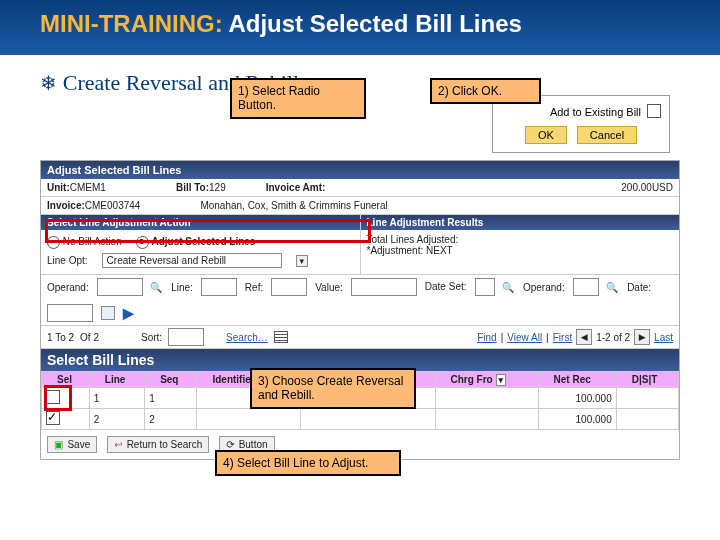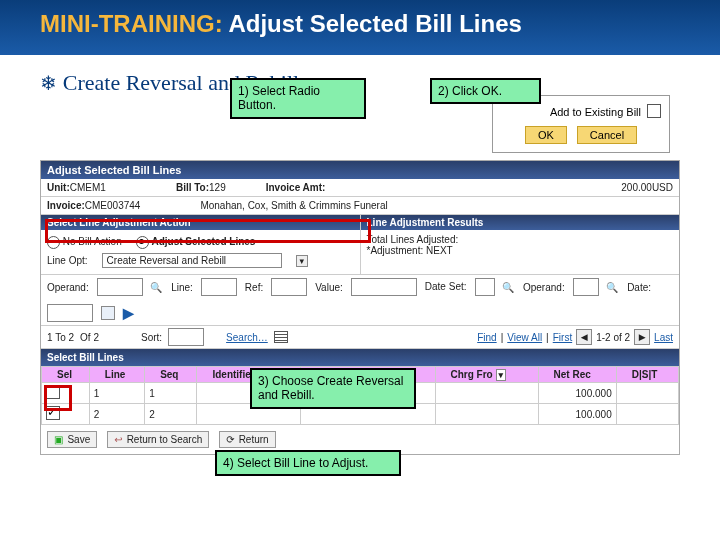--- a/index.html
+++ b/index.html
@@ -35,21 +35,21 @@
     display: flex;
     align-items: center;
     gap: 6px;
   }
   .subtitle .icon {
     font-size: 20px;
   }
   .callout {
     position: absolute;
     border: 2px solid #000;
-    background: #86efac;
+    background: #fdba74;
     padding: 4px 6px;
     font-size: 12px;
     z-index: 10;
     line-height: 1.2;
   }
   .screenshot-app {
     position: absolute;
     top: 160px;
     left: 40px;
     right: 40px;
@@ -363,21 +363,21 @@
       <a>Find</a> |
       <a>View All</a> |
       <a>First</a>
       <span class="nav-btn">◀</span>
       <span>1-2 of 2</span>
       <span class="nav-btn">▶</span>
       <a>Last</a>
     </div>
   </div>
 
-  <div class="app-titlebar" style="font-size:10px;">Select Bill Lines</div>
+  <div class="app-titlebar" style="font-size:14px;">Select Bill Lines</div>
 
   <table class="table">
     <thead>
       <tr>
         <th>Sel</th>
         <th>Line</th>
         <th>Seq</th>
         <th><span>Identifier</span> <span class="sel">▾</span></th>
         <th><span>Purchase Ord</span> <span class="sel">▾</span></th>
         <th><span>Chrg Fro</span> <span class="sel">▾</span></th>
@@ -415,16 +415,16 @@
     <span class="btn">
         <span class="ico-save">▣</span>
         <span>Save</span>
       </span>
     <span class="btn">
         <span class="ico-ret">↩</span>
         <span>Return to Search</span>
       </span>
     <span class="btn">
         <span>⟳</span>
-        <span>Return</span>
+        <span>Button</span>
       </span>
   </div>
 </div>
 
 </body></html>

